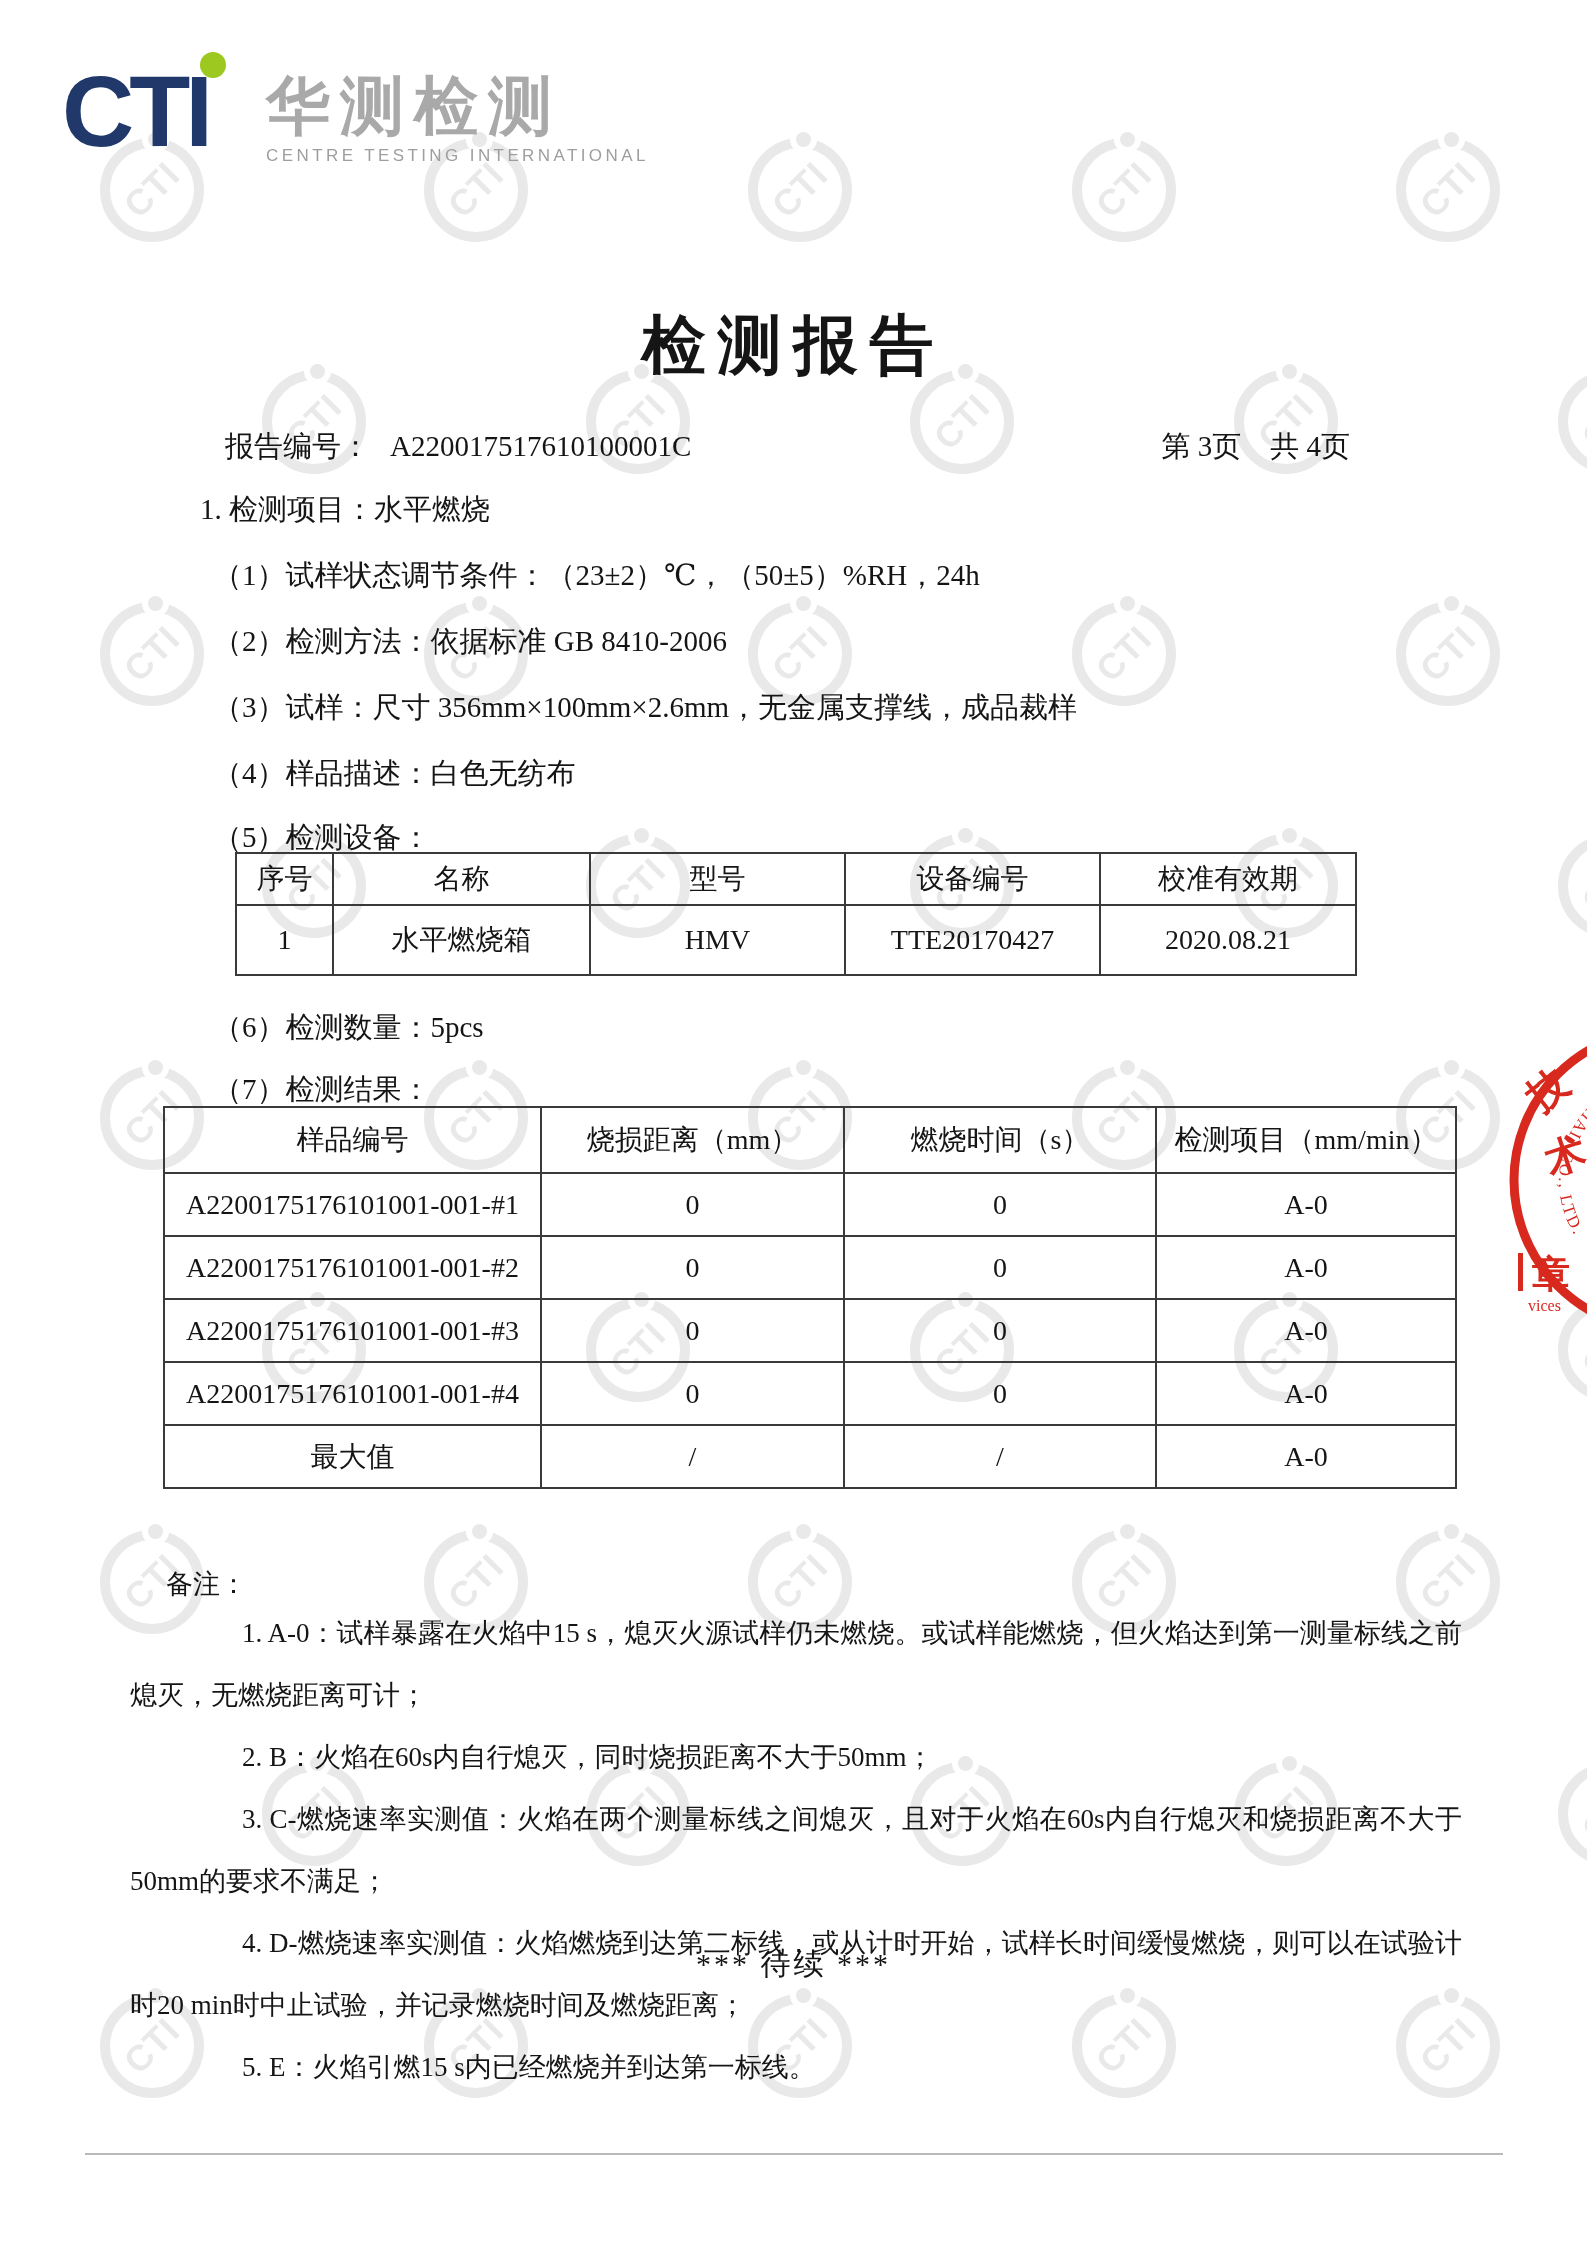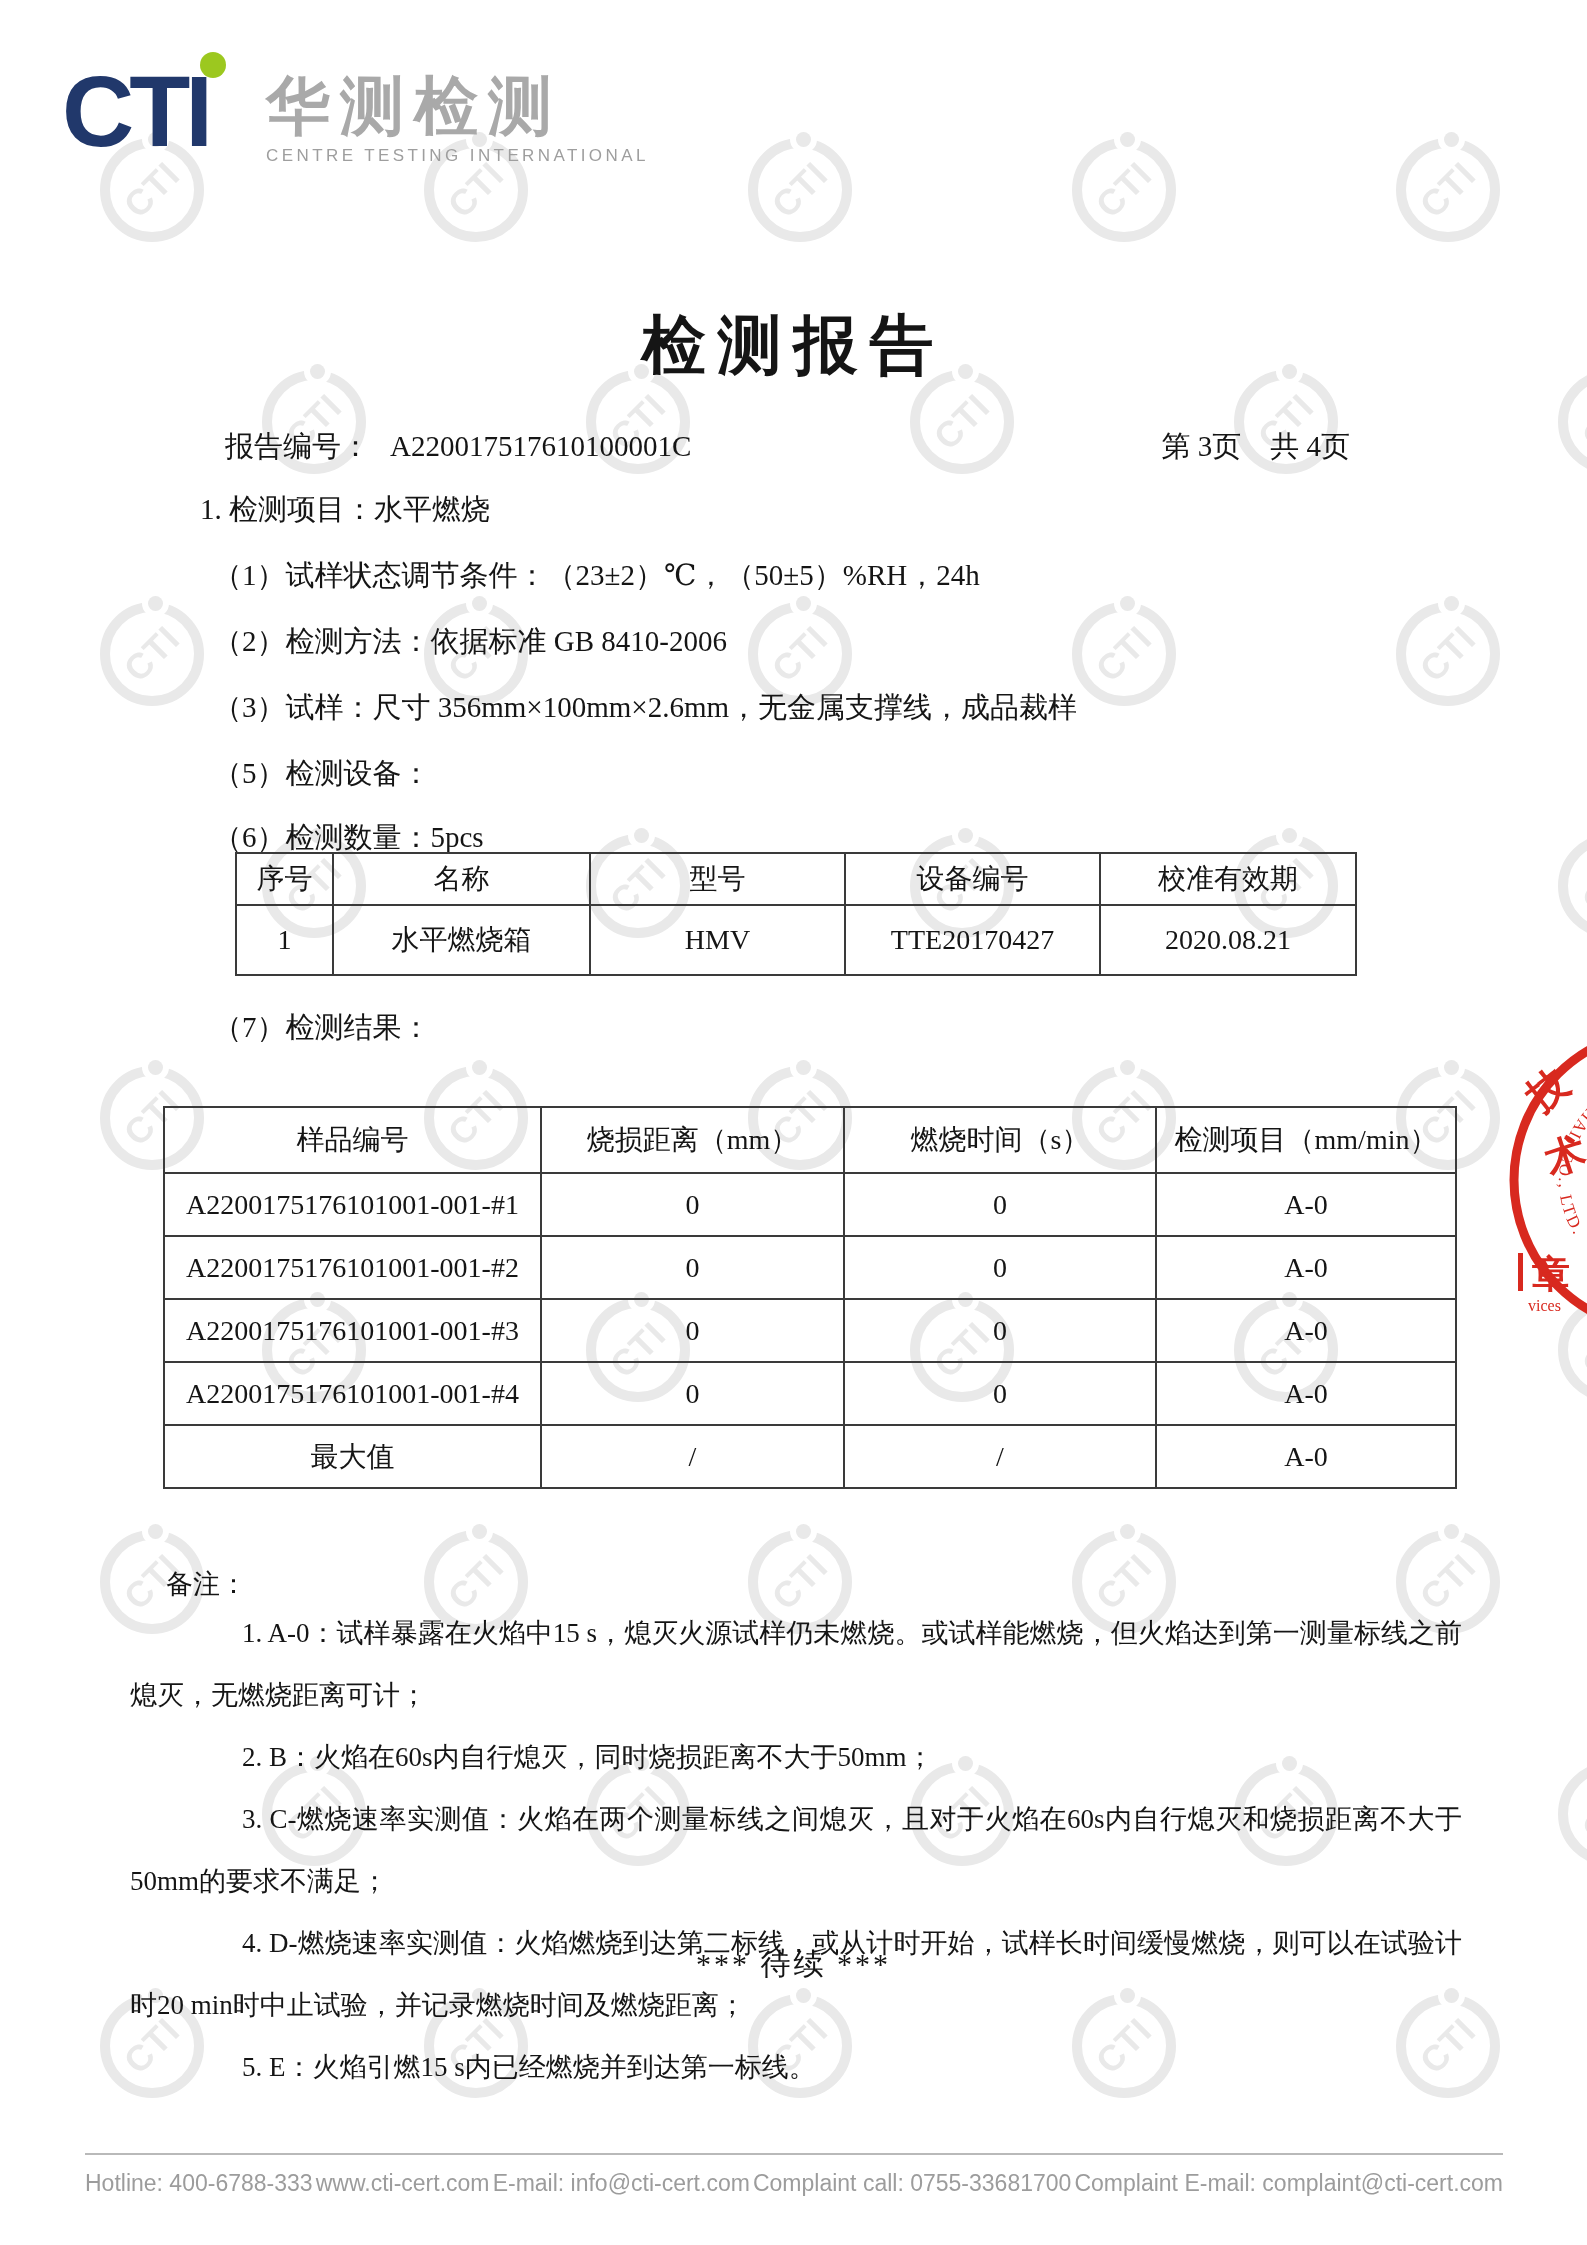--- a/index.html
+++ b/index.html
@@ -239,20 +239,21 @@
         <span class="meta-no-label">报告编号：</span><span class="meta-no-value">A220017517610100001C</span>
       </div>
       <div>第 3页　共 4页</div>
     </div>
 
     <div class="items-layer">
         <div class="item-line">1. 检测项目：水平燃烧</div>
         <div class="item-line">（1）试样状态调节条件：（23±2）℃，（50±5）%RH，24h</div>
         <div class="item-line">（2）检测方法：依据标准 GB 8410-2006</div>
         <div class="item-line">（3）试样：尺寸 356mm×100mm×2.6mm，无金属支撑线，成品裁样</div>
+        <div class="item-line">（4）样品描述：白色无纺布</div>
         <div class="item-line">（5）检测设备：</div>
         <div class="item-line">（6）检测数量：5pcs</div>
         <div class="item-line">（7）检测结果：</div>
       </div>
 
     <table class="equip-table">
       <colgroup>
           <col style="width:97px">
           <col style="width:257px">
           <col style="width:255px">
@@ -335,27 +336,20 @@
           <div class="remark-note">2. B：火焰在60s内自行熄灭，同时烧损距离不大于50mm；</div>
           <div class="remark-note">3. C-燃烧速率实测值：火焰在两个测量标线之间熄灭，且对于火焰在60s内自行熄灭和烧损距离不大于50mm的要求不满足；</div>
           <div class="remark-note">4. D-燃烧速率实测值：火焰燃烧到达第二标线，或从计时开始，试样长时间缓慢燃烧，则可以在试验计时20 min时中止试验，并记录燃烧时间及燃烧距离；</div>
           <div class="remark-note">5. E：火焰引燃15 s内已经燃烧并到达第一标线。</div>
         </div>
     </div>
 
     <div class="continued">***  待续  ***</div>
 
     <div class="footer-line"></div>
-    <div class="footer">
-        <span>Hotline: 400-6788-333</span>
-        <span>www.cti-cert.com</span>
-        <span>E-mail: info@cti-cert.com</span>
-        <span>Complaint call: 0755-33681700</span>
-        <span>Complaint E-mail: complaint@cti-cert.com</span>
-      </div>
 
     <svg class="stamp" width="330" height="330" viewBox="0 0 330 330">
       <circle cx="172" cy="165" r="150" fill="none" stroke="currentColor" stroke-width="9"></circle>
       <path id="stamp-arc" d="M 172 60 A 105 105 0 0 0 67 165 A 105 105 0 0 0 172 270" fill="none"></path>
       <text font-size="17" letter-spacing="2"><textPath href="#stamp-arc" startOffset="8">(SHANGHAI) CO., LTD.</textPath></text>
       <text x="38" y="92" font-size="40" font-weight="bold" transform="rotate(-38 52 80)">技</text>
       <text x="54" y="156" font-size="40" font-weight="bold" transform="rotate(-18 68 144)">术</text>
       <rect x="26" y="238" width="5" height="38" fill="currentColor"></rect>
       <text x="40" y="272" font-size="38" font-weight="bold">章</text>
       <text x="36" y="296" font-size="16" font-family="Liberation Sans, sans-serif">vices</text>

